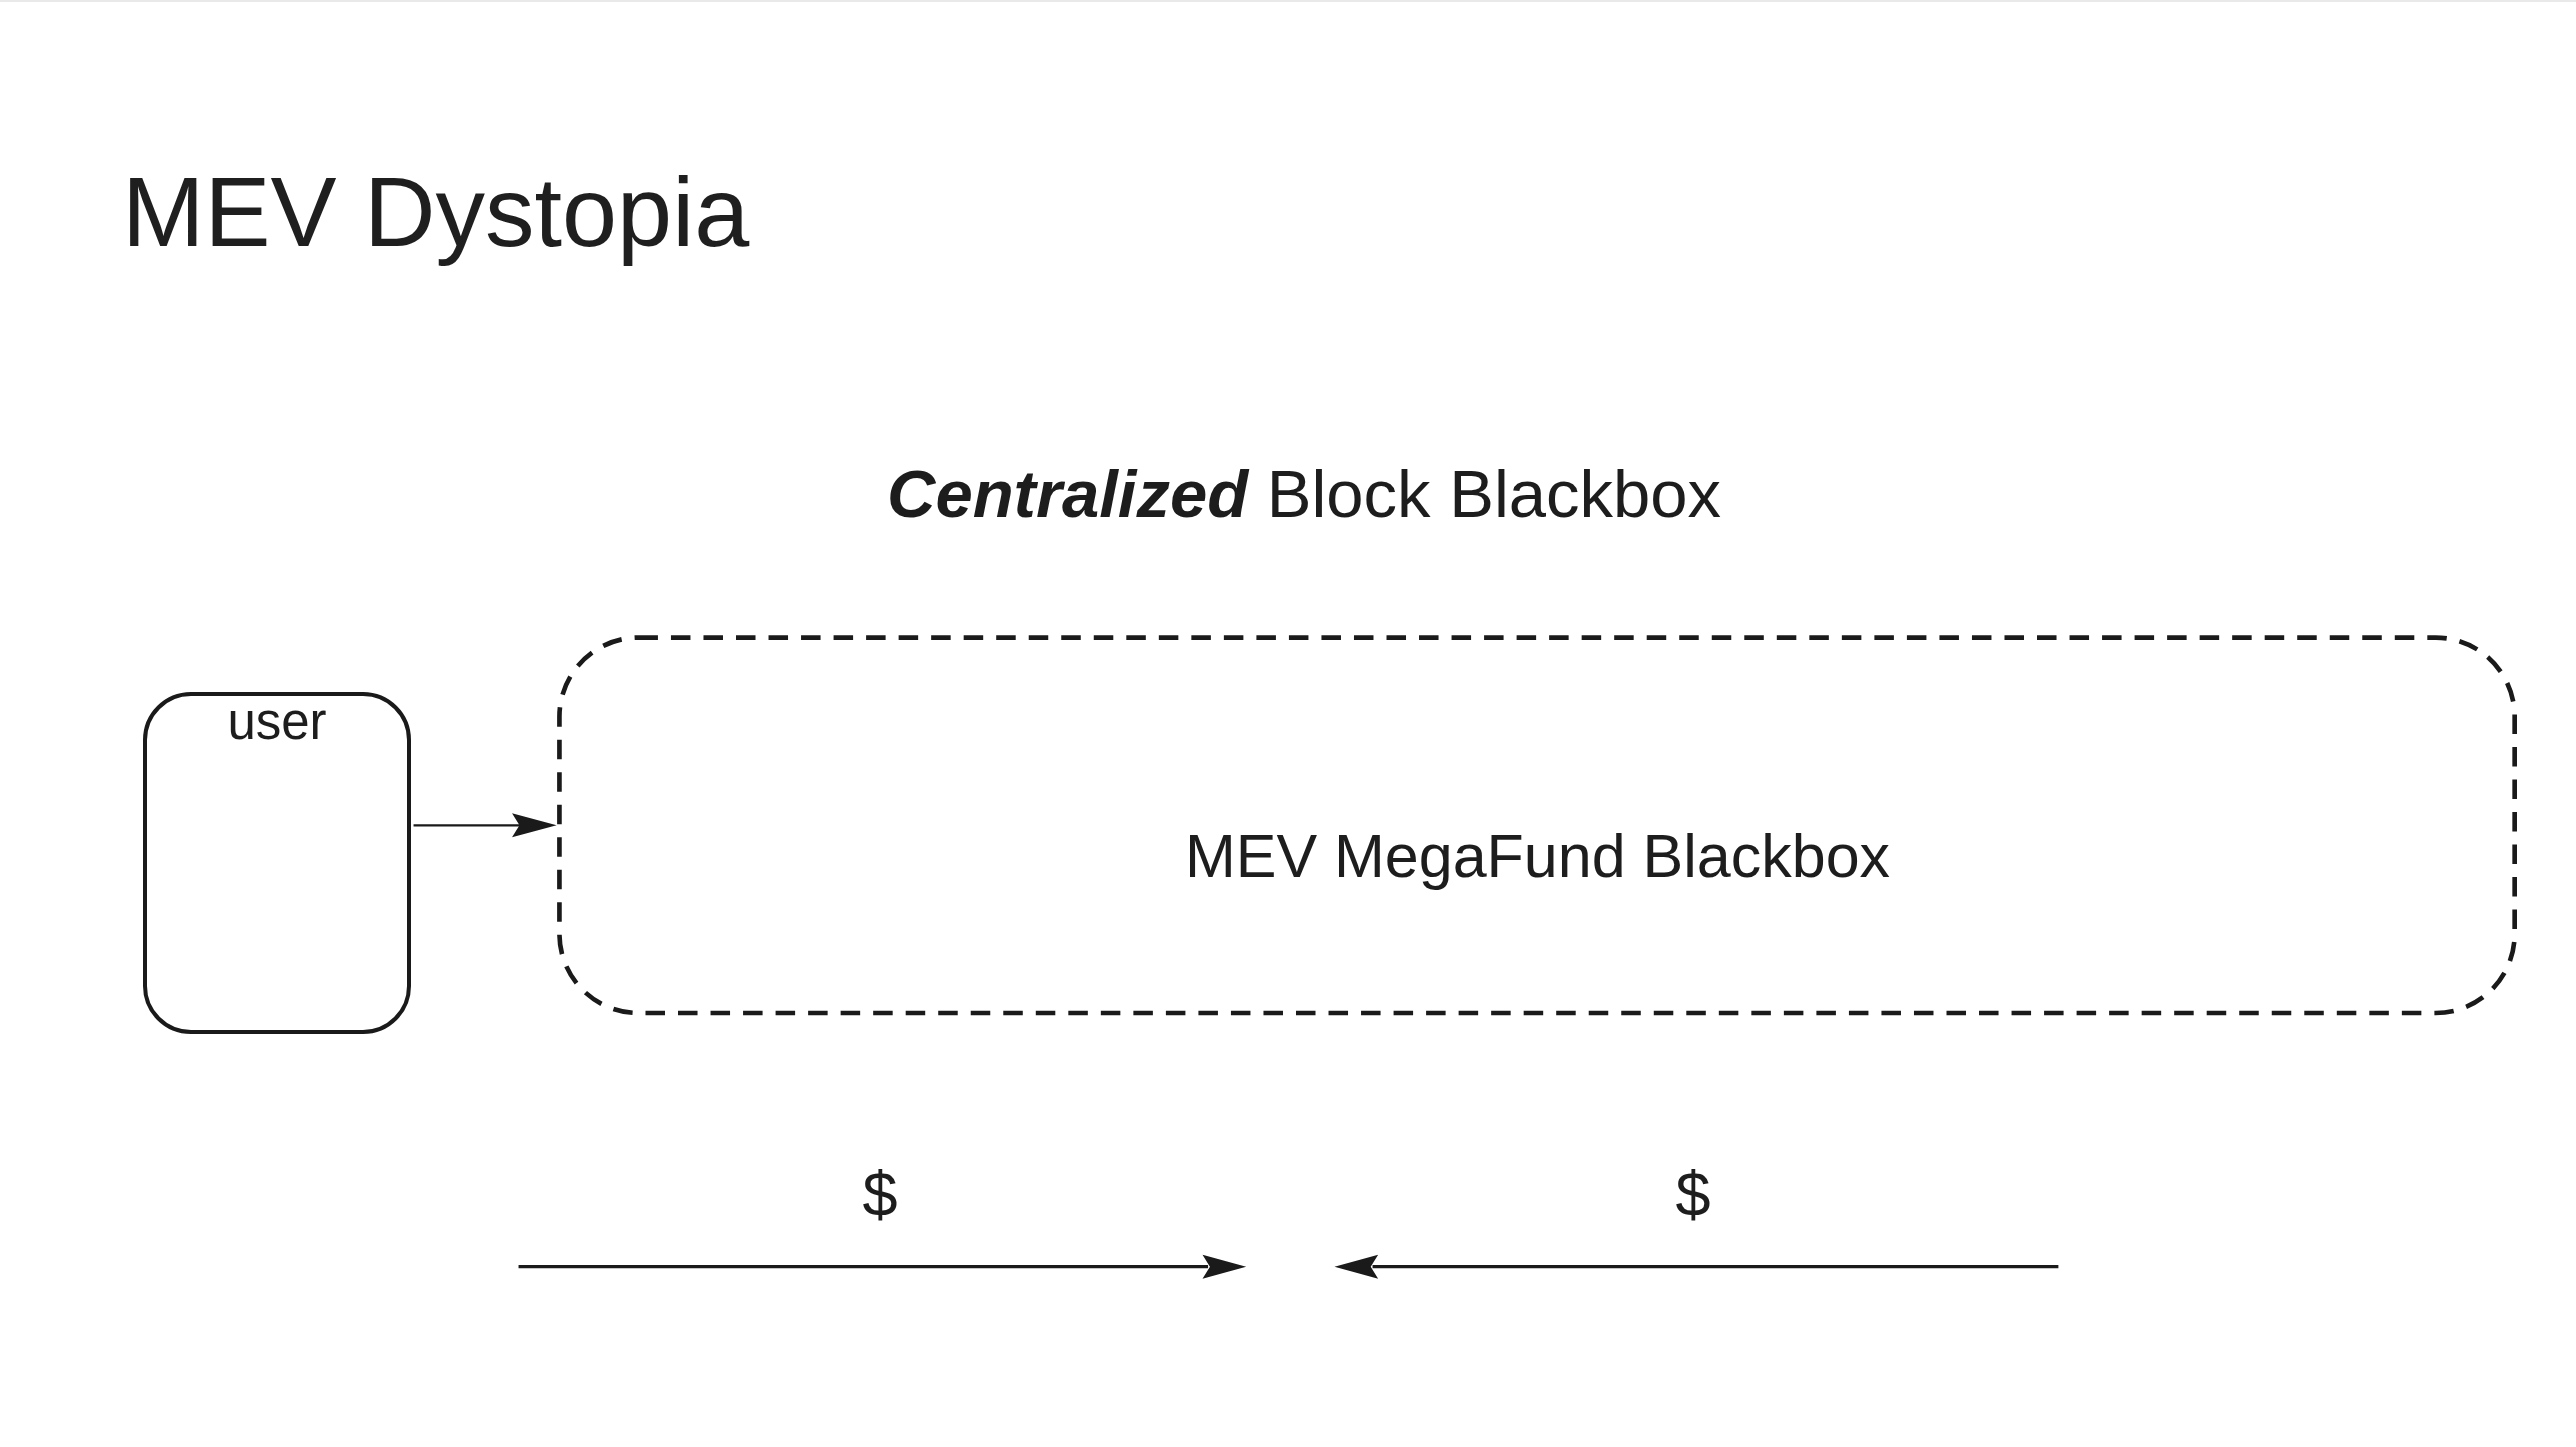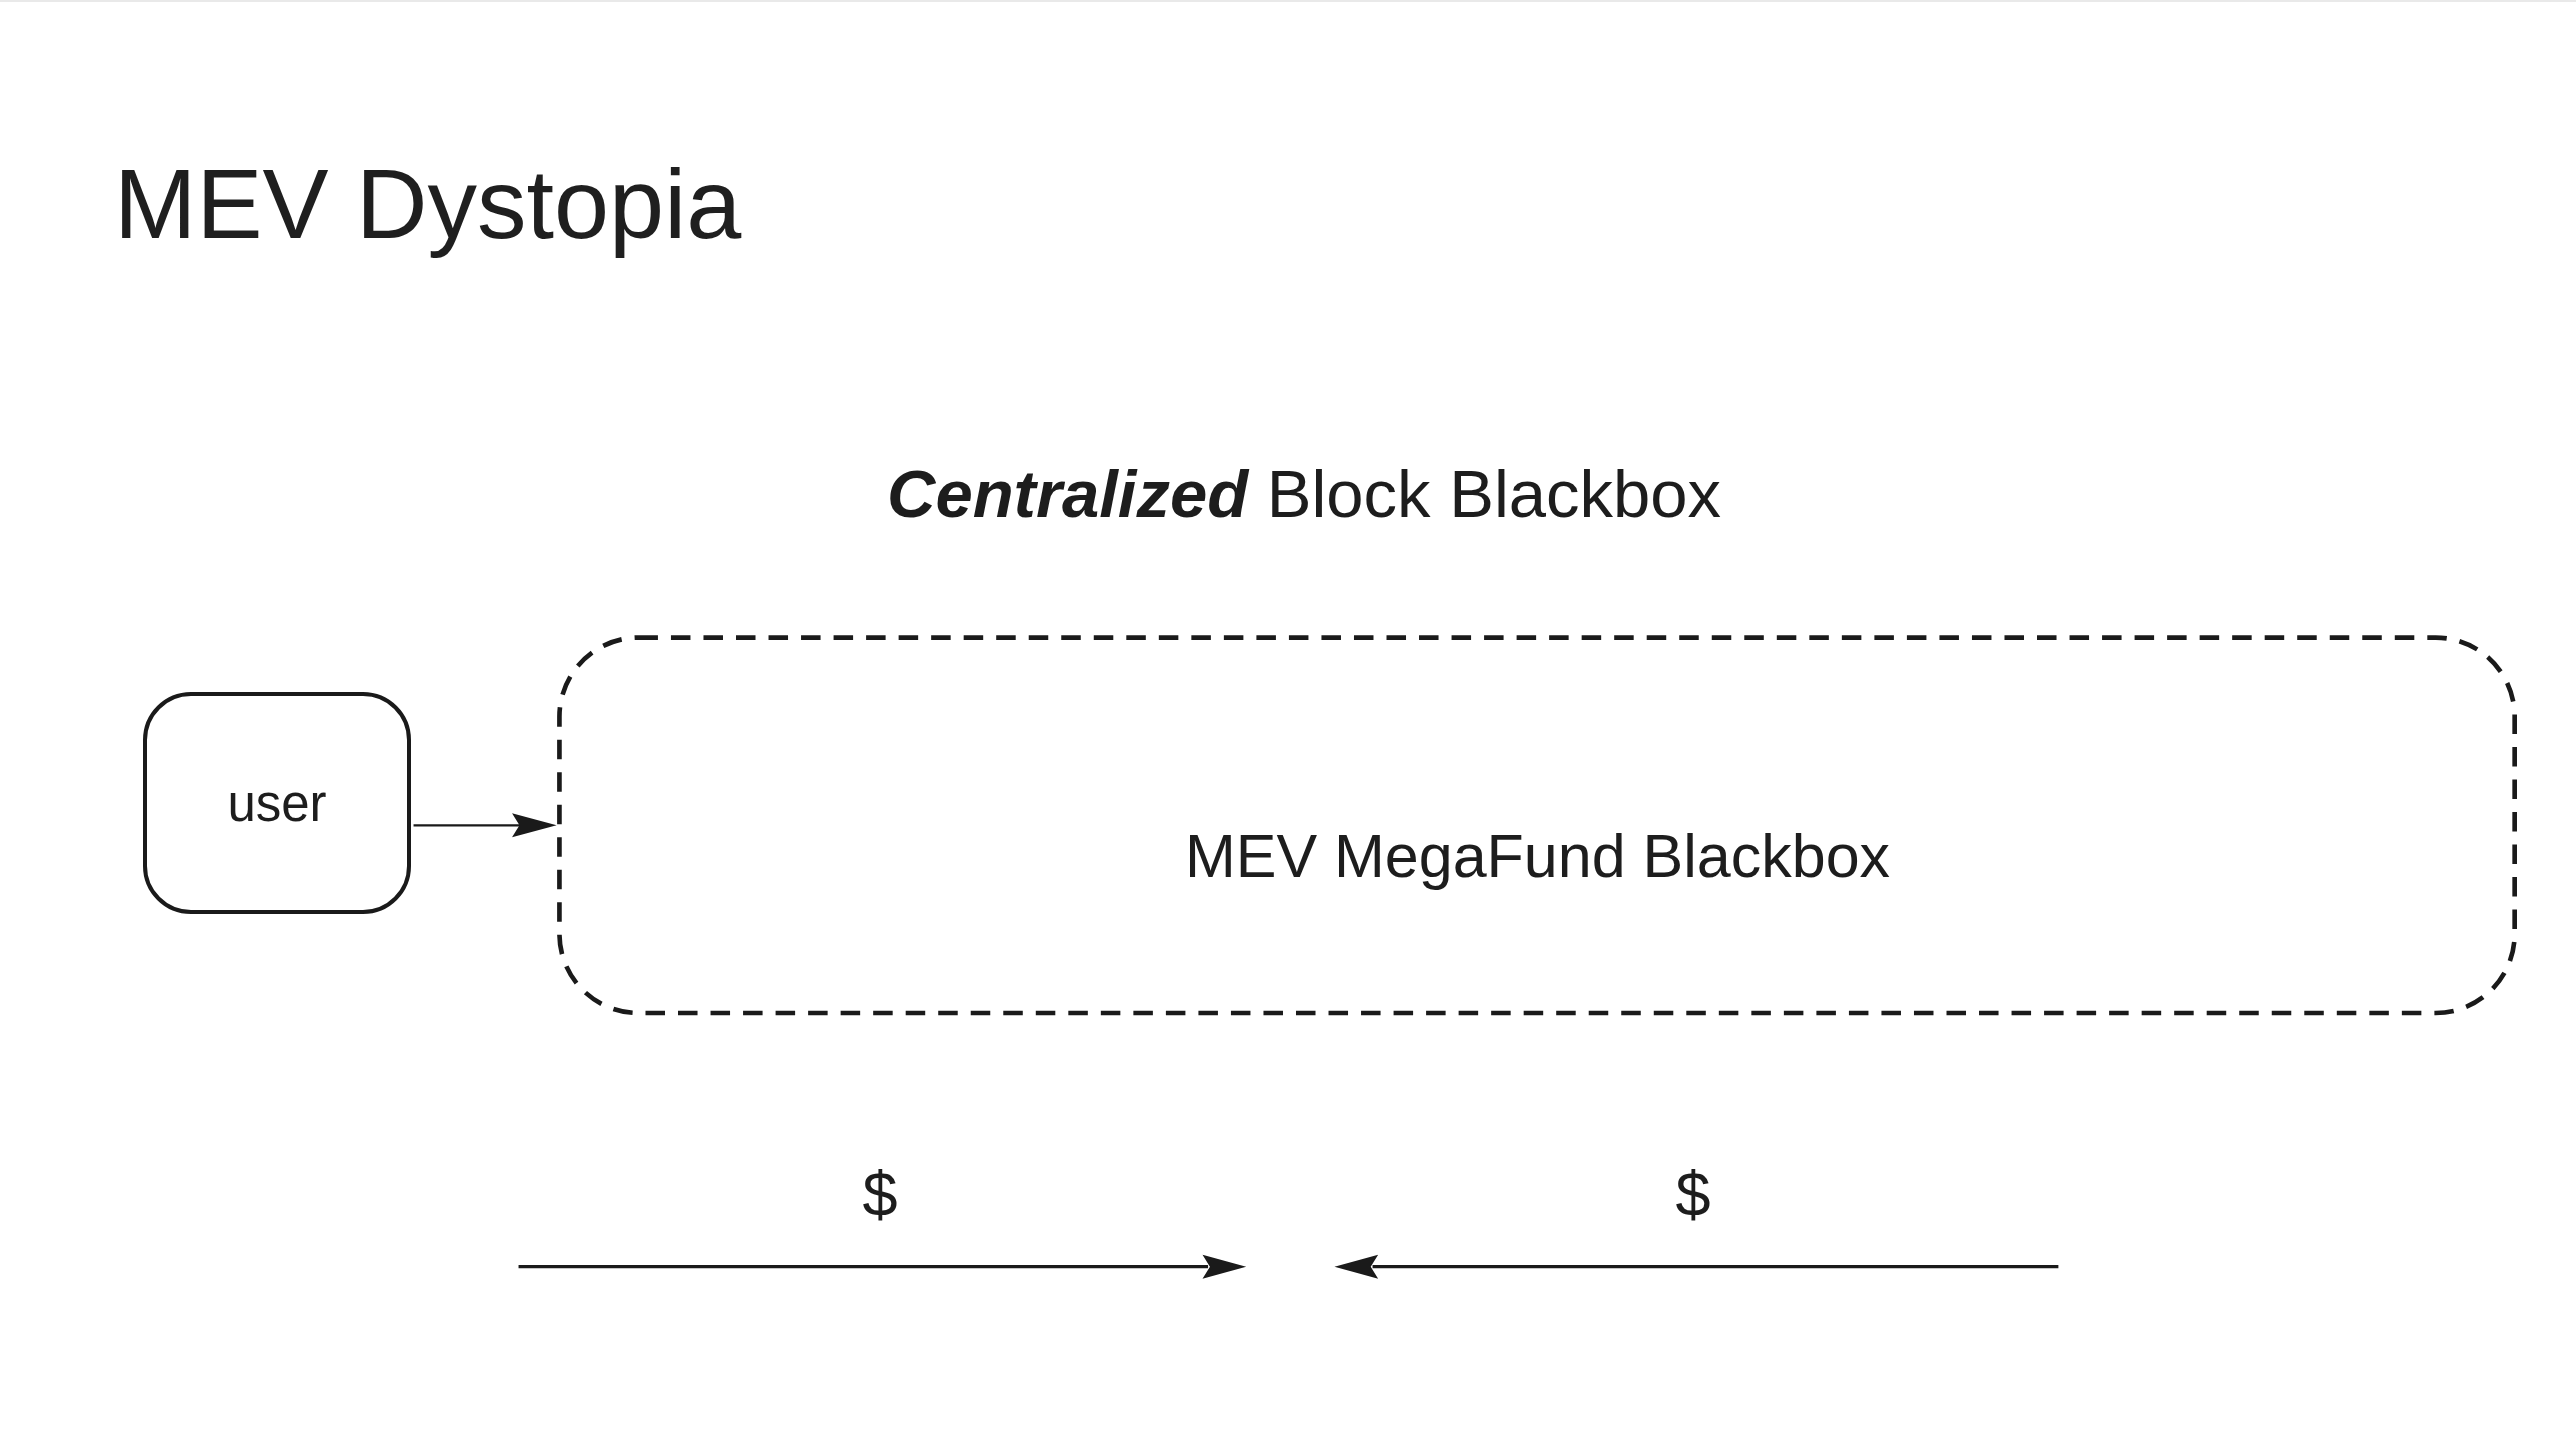--- a/index.html
+++ b/index.html
@@ -14,21 +14,21 @@
     width: 2576px; height: 1448px;
     background: #ffffff;
   }
   .top-edge {
     position: absolute; top: 0; left: 0; right: 0;
     height: 1.9px; background: #e9e9e9;
   }
   .title {
     position: absolute;
     left: 110px; top: 150px;
-    margin: 4px;
+    margin: 12px;
     font-size: 99px;
     font-weight: 400;
     line-height: 1;
     color: #1f1f1f;
     white-space: nowrap;
   }
   .heading {
     position: absolute;
     left: 887px; top: 460px;
     font-size: 67px;
@@ -37,26 +37,26 @@
     white-space: nowrap;
   }
   .heading .emph { font-weight: 700; font-style: italic; }
   .edges { position: absolute; left: 0; top: 0; width: 2576px; height: 1448px; }
   .edges line { stroke: #1a1a1a; }
   .edges polygon { fill: #1a1a1a; stroke: none; }
   .edges .dashed-outline { fill: none; stroke: #1a1a1a; }
   .user-box {
     position: absolute;
     left: 143px; top: 692px;
-    width: 268px; height: 222px;
+    width: 268px; height: 342px;
     box-sizing: border-box;
     border: 4.6px solid #1a1a1a;
     border-radius: 48px;
     background: #ffffff;
-    display: flex; align-items: center; justify-content: center;
+    display: flex; align-items: flex-start; justify-content: center;
     font-size: 51px;
     line-height: 1;
     color: #1d1d1d;
   }
   .blackbox-label {
     position: absolute;
     left: 558px; top: 667px;
     width: 1959px; height: 379px;
     display: flex; align-items: center; justify-content: center;
     font-size: 61px;

